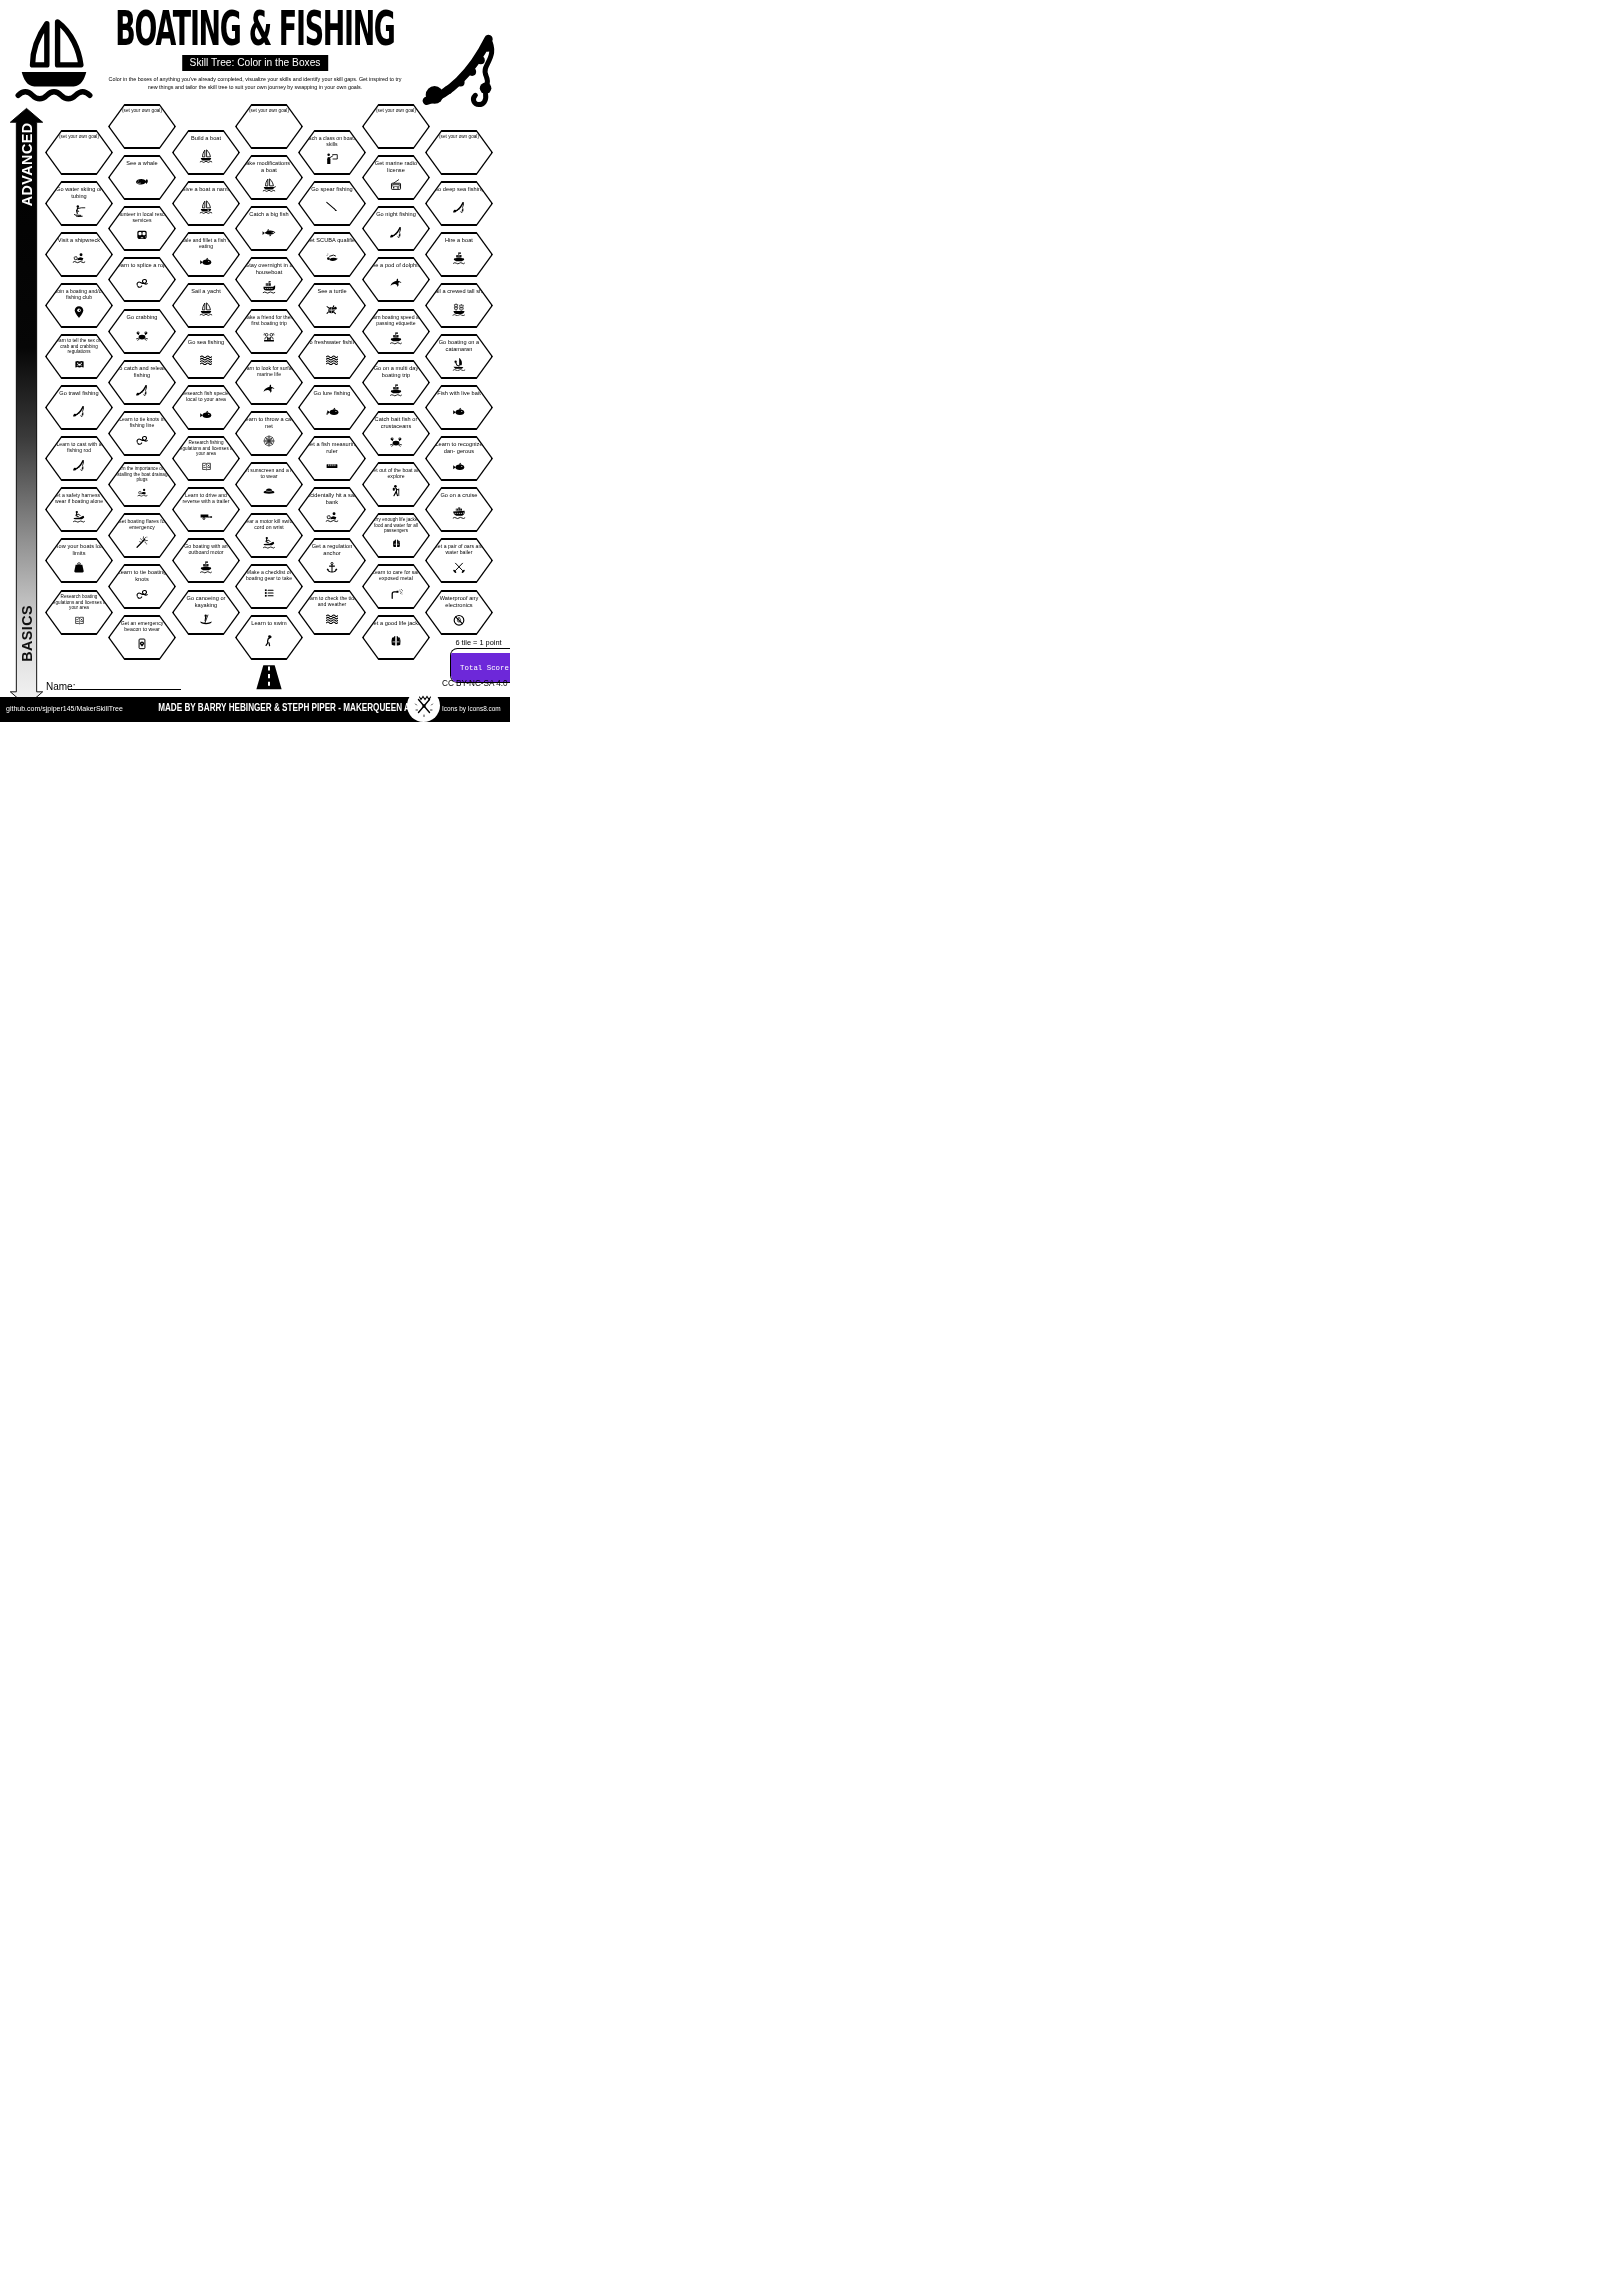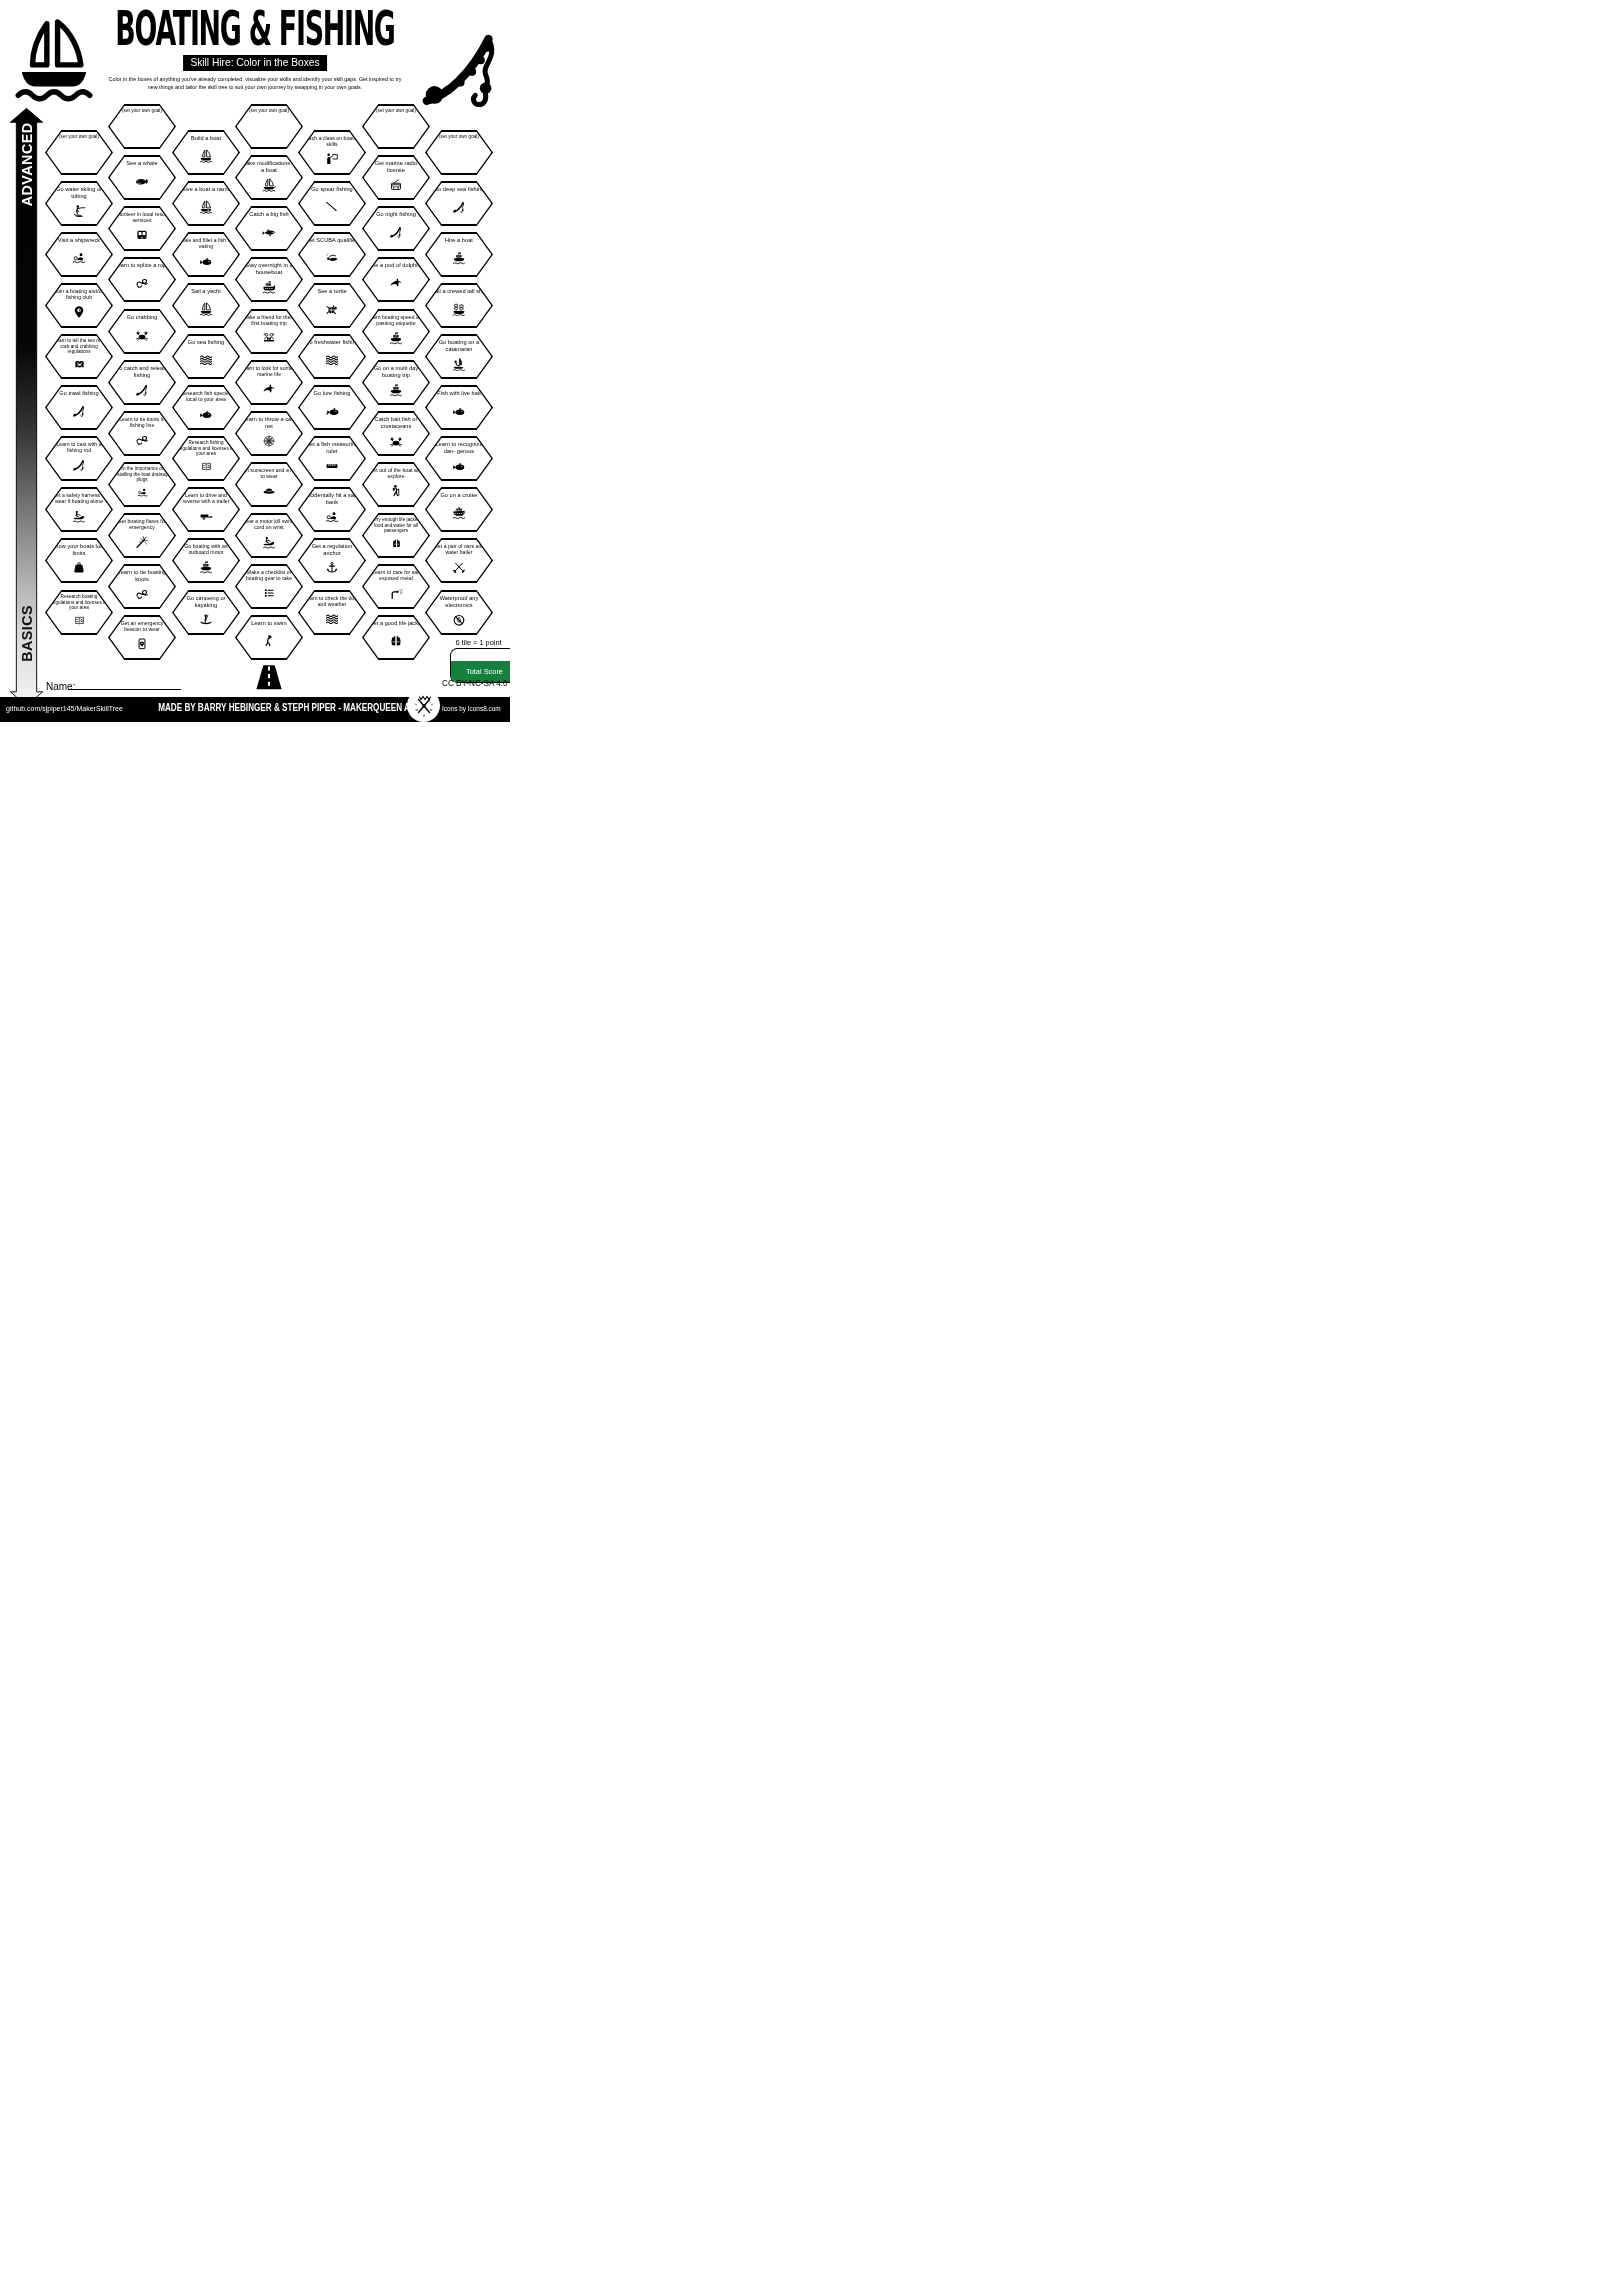--- a/index.html
+++ b/index.html
@@ -33,22 +33,22 @@
   .hex-label.sz-xs{font-size:4.6px;margin-top:2.8px;}
   .hex-label.sz-goal{font-size:4.6px;margin-top:2.8px;}
   .hex-icon{flex:1;display:flex;align-items:center;justify-content:center;padding-bottom:2.3px;}
   .road{position:absolute;left:252px;top:662px;}
   
   .name-label{position:absolute;left:46px;top:681px;font-size:10px;}
   .name-line{position:absolute;left:68px;top:679px;width:113px;height:10.2px;border-bottom:1.2px solid #000;}
   .tile-note{position:absolute;left:448px;top:638px;width:61px;text-align:center;font-size:7.4px;}
   .score-box{position:absolute;left:450px;top:648px;width:67px;height:33px;background:#fff;
              border:1.4px solid #000;border-right:none;border-radius:7.4px 0 0 7.4px;overflow:hidden;}
-  .score-bar{position:absolute;left:0;right:0;bottom:0;height:21px;background:#15803d;color:#fff;
-             font-size:7.4px;display:flex;align-items:center;justify-content:center;}
+  .score-bar{position:absolute;left:0;right:0;bottom:0;height:29px;background:#6d28d9;color:#fff;
+             font-size:7.4px;display:flex;align-items:center;justify-content:center;font-family:Liberation Mono, monospace;}
   .cc{position:absolute;left:442px;top:678px;font-size:9.3px;transform:scaleX(.88);
       transform-origin:left center;white-space:nowrap;}
   .footer-bar{position:absolute;left:0;right:0;top:697px;height:25px;background:#000;}
   .github{position:absolute;left:6px;top:705px;color:#fff;font-size:7px;}
   .credit{position:absolute;left:287px;top:702px;color:#fff;font-size:10.2px;font-weight:bold;
           transform:translateX(-50%) scaleX(.8);white-space:nowrap;}
   .icons8{position:absolute;left:442px;top:705px;color:#fff;font-size:7px;
           transform:scaleX(.92);transform-origin:left center;white-space:nowrap;}
   .mq-logo{position:absolute;left:407px;top:689px;width:33px;height:33px;background:#fff;
            border-radius:50%;display:flex;align-items:center;justify-content:center;z-index:3;}
@@ -428,21 +428,21 @@
 
 <div id="page">
 
   <svg class="logo-boat" width="86" height="93" viewBox="0 0 185 200">
       <use href="#i-sailboat"></use>
     </svg>
   <svg class="logo-rod" width="93" height="104" viewBox="0 0 200 225">
       <use href="#i-rod"></use>
     </svg>
   <div class="title">BOATING &amp; FISHING</div>
-  <div class="badge">Skill Hire: Color in the Boxes</div>
+  <div class="badge">Skill Tree: Color in the Boxes</div>
   <div class="desc">Color in the boxes of anything you've already completed, visualize your skills and identify your skill gaps.  Get inspired to try new things and tailor the skill tree to suit your own journey by swapping in your own goals.</div>
 
   <svg class="axis" width="37" height="601" viewBox="0 0 80 1300">
     <defs>
       <linearGradient id="gArrow" x1="0" y1="0" x2="0" y2="1">
         <stop offset="0" stop-color="#000"></stop>
           <stop offset="0.40" stop-color="#060606"></stop>
         <stop offset="0.55" stop-color="#3a3a3a"></stop>
           <stop offset="0.72" stop-color="#8f8f8f"></stop>
         <stop offset="0.88" stop-color="#d9d9d9"></stop>

